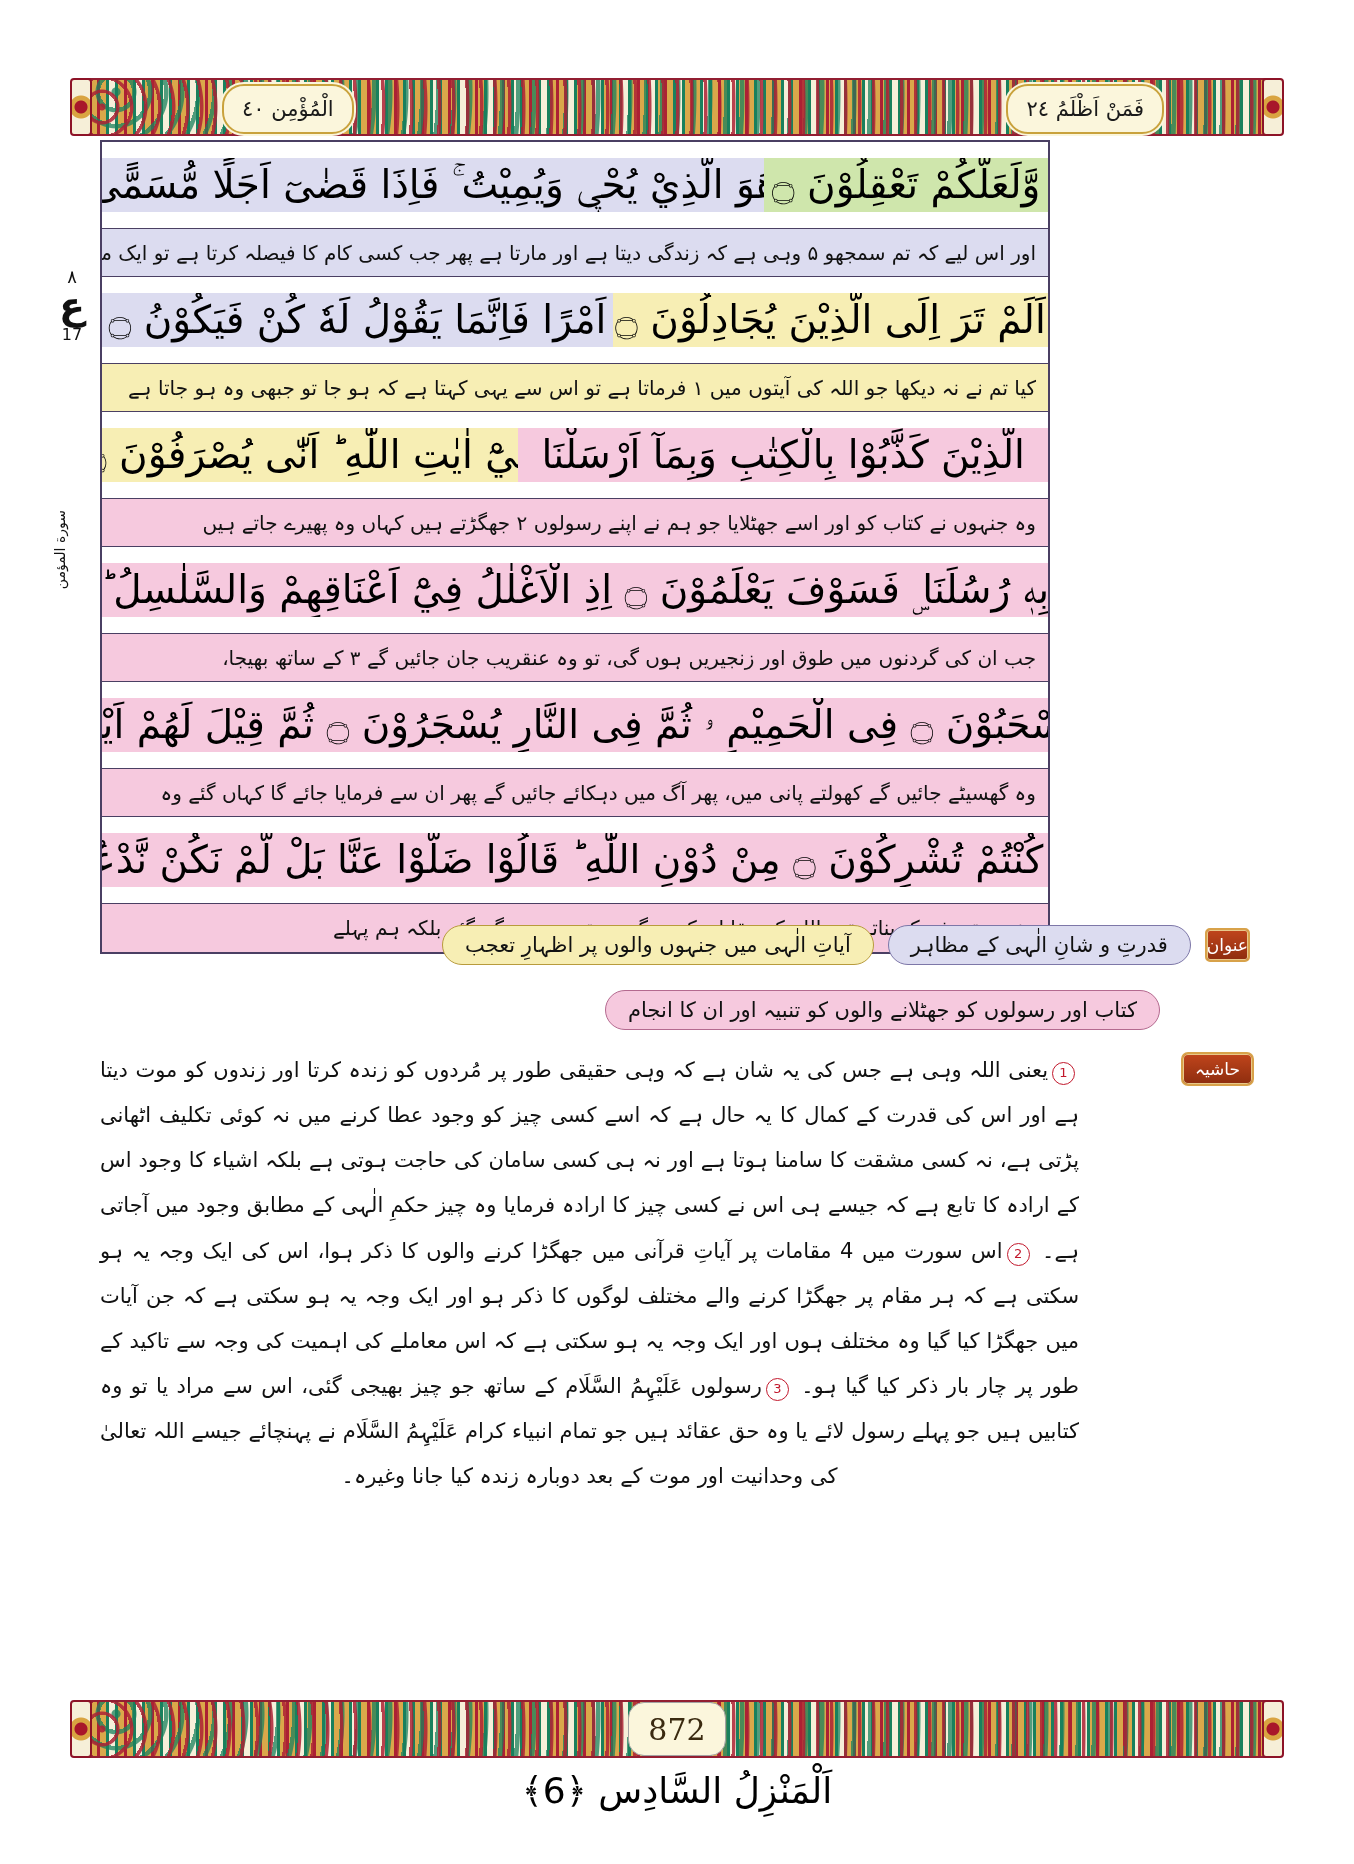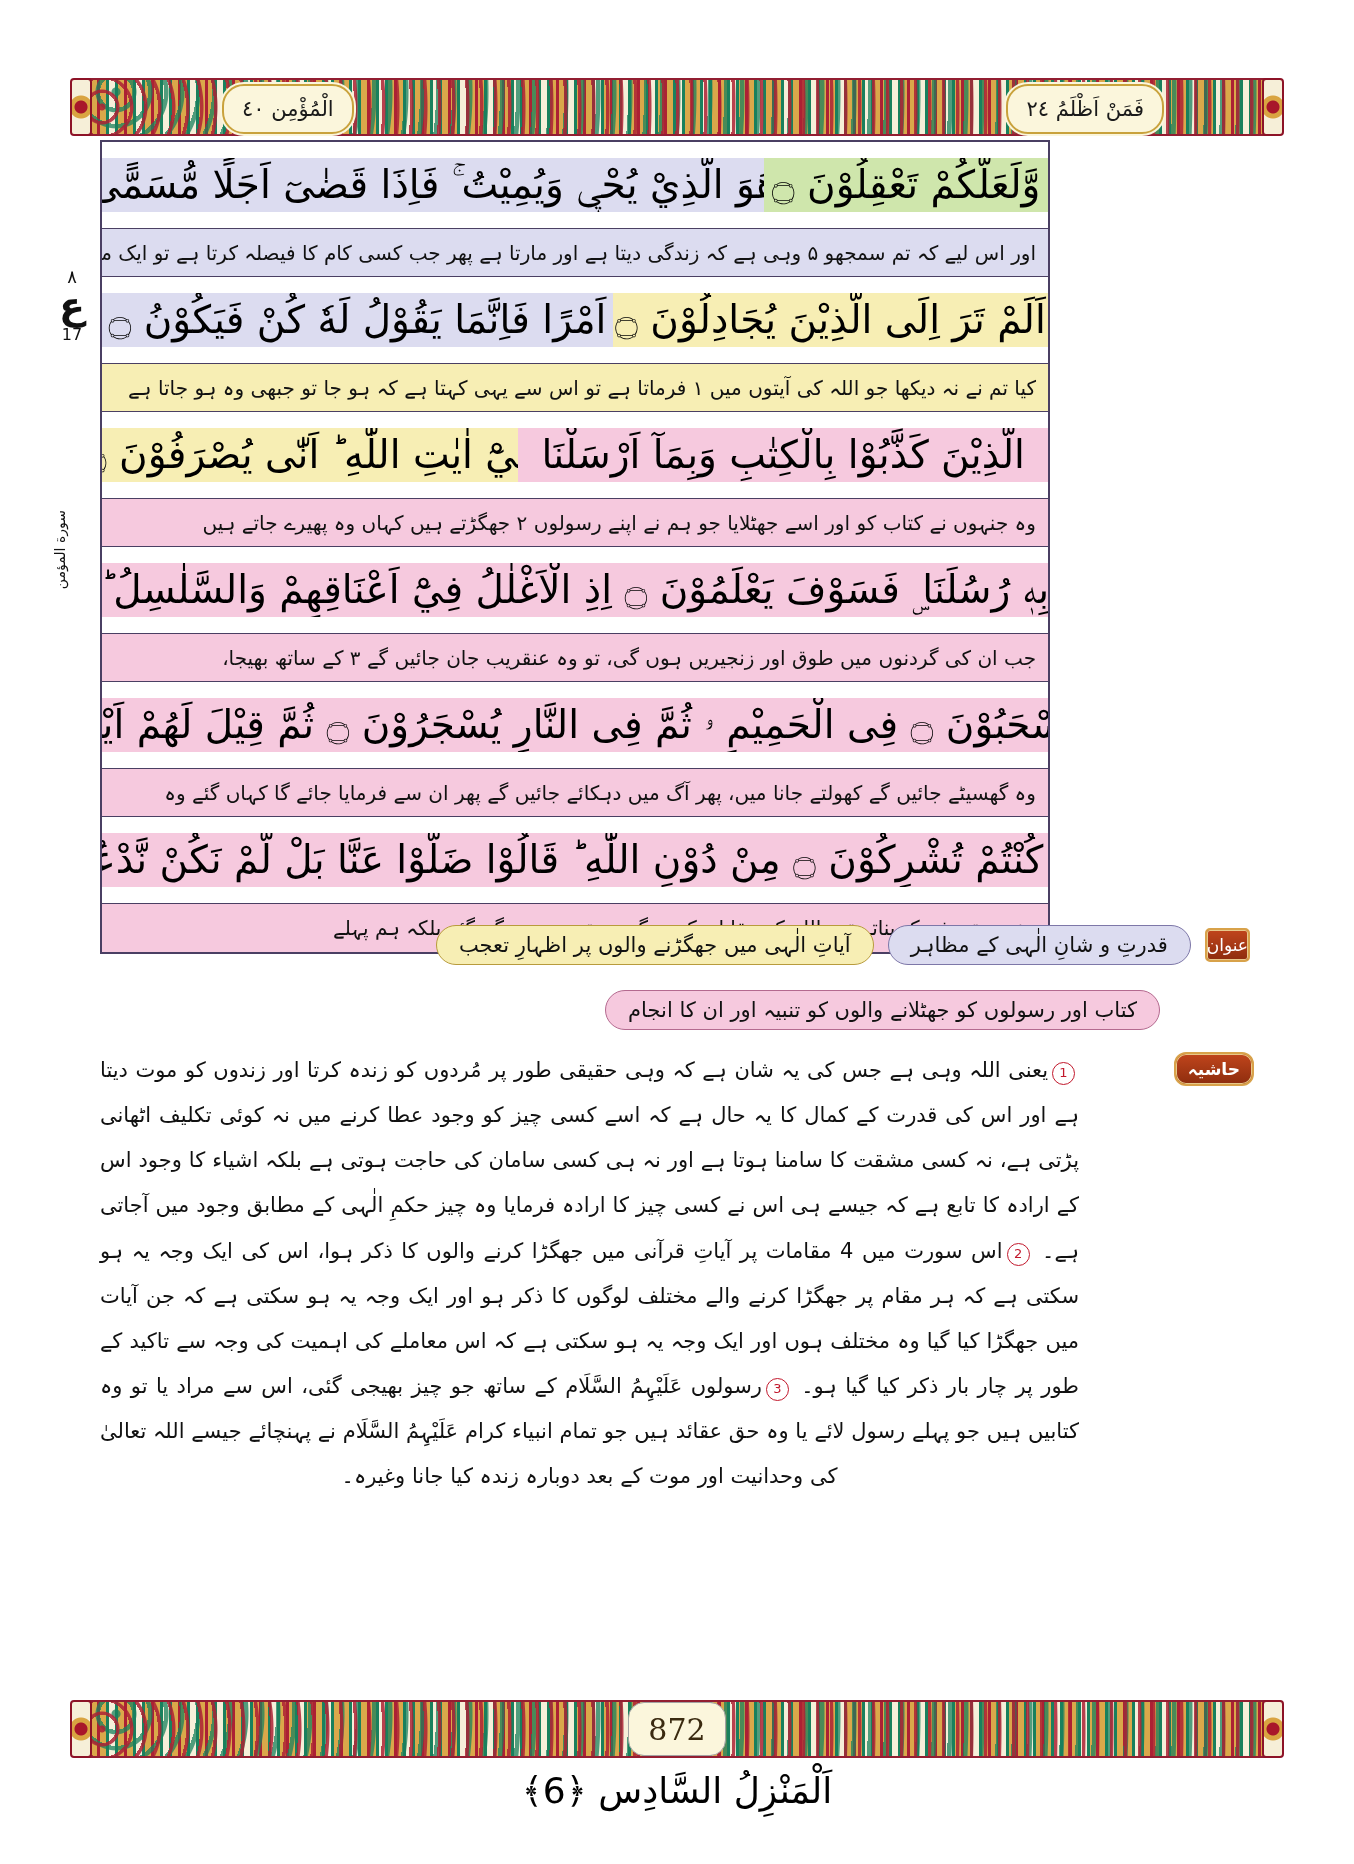--- a/index.html
+++ b/index.html
@@ -135,23 +135,23 @@
   .topics2{
     position:absolute;left:100px;top:990px;width:1150px;
     display:flex;flex-direction:row-reverse;justify-content:flex-start;
     padding-right:90px;box-sizing:border-box;
   }
 
   
   .hashiya-badge{
     position:absolute;right:100px;top:1052px;
     background:linear-gradient(180deg,#c0451c,#8e2d0e);
-    border:2px solid #d8a24a;border-radius:12px;color:#fff;
+    border:2px solid #d8a24a;border-radius:7px;color:#fff;
     font-size:17px;padding:5px 12px;direction:rtl;white-space:nowrap;
-    box-shadow:inset 0 0 0 1px #e8c88a;z-index:4;font-weight:bold;
+    box-shadow:inset 0 0 0 1px #e8c88a;z-index:4;
   }
   .footnotes{
     position:absolute;left:100px;right:100px;top:1048px;
     direction:rtl;text-align:justify;text-align-last:center;
     font-size:21px;line-height:2.15;color:#111;
     padding-right:175px;box-sizing:border-box;
   }
   .footnotes .seg{display:inline;}
   .fn-marker-sm{
     display:inline-block;width:21px;height:21px;border:1.6px solid #c2182c;
@@ -196,31 +196,31 @@
         <div class="arabic-seg bg-yel" style="flex: 0 0 44%;">فِيْٓ اٰيٰتِ اللّٰهِ ؕ اَنّٰى يُصْرَفُوْنَ ۝</div>
       </div>
       <div class="urdu-row bg-pnk">وہ جنہوں نے کتاب کو اور اسے جھٹلایا جو ہم نے اپنے رسولوں ۲ جھگڑتے ہیں کہاں وہ پھیرے جاتے ہیں</div>
       <div class="arabic-row">
         <div class="arabic-seg bg-pnk" style="flex: 0 0 100%;">بِهٖ رُسُلَنَا ۣ فَسَوْفَ يَعْلَمُوْنَ ۝ اِذِ الْاَغْلٰلُ فِيْٓ اَعْنَاقِهِمْ وَالسَّلٰسِلُ ؕ</div>
       </div>
       <div class="urdu-row bg-pnk">جب ان کی گردنوں میں طوق اور زنجیریں ہوں گی، تو وہ عنقریب جان جائیں گے ۳ کے ساتھ بھیجا،</div>
       <div class="arabic-row">
         <div class="arabic-seg bg-pnk" style="flex: 0 0 100%;">يُسْحَبُوْنَ ۝ فِى الْحَمِيْمِ ۥ ثُمَّ فِى النَّارِ يُسْجَرُوْنَ ۝ ثُمَّ قِيْلَ لَهُمْ اَيْنَ</div>
       </div>
-      <div class="urdu-row bg-pnk">وہ گھسیٹے جائیں گے کھولتے جانا میں، پھر آگ میں دہکائے جائیں گے پھر ان سے فرمایا جائے گا کہاں گئے وہ</div>
+      <div class="urdu-row bg-pnk">وہ گھسیٹے جائیں گے کھولتے پانی میں، پھر آگ میں دہکائے جائیں گے پھر ان سے فرمایا جائے گا کہاں گئے وہ</div>
       <div class="arabic-row">
         <div class="arabic-seg bg-pnk" style="flex: 0 0 100%;">مَا كُنْتُمْ تُشْرِكُوْنَ ۝ مِنْ دُوْنِ اللّٰهِ ؕ قَالُوْا ضَلُّوْا عَنَّا بَلْ لَّمْ نَكُنْ نَّدْعُوْا</div>
       </div>
       <div class="urdu-row bg-pnk">جنہیں تم شریک بناتے تھے اللہ کے مقابل، کہیں گے وہ تو ہم سے گم گئے بلکہ ہم پہلے</div>
     </div>
 
   <div class="topics">
     <div class="unwan-badge">عنوان</div>
     <div class="pill pill-lav">قدرتِ و شانِ الٰہی کے مظاہر</div>
-    <div class="pill pill-yel">آیاتِ الٰہی میں جھگڑنے والوں پر اظہارِ تعجب</div>
+    <div class="pill pill-yel">آیاتِ الٰہی میں جنہوں والوں پر اظہارِ تعجب</div>
   </div>
   <div class="topics2">
     <div class="pill pill-pnk">کتاب اور رسولوں کو جھٹلانے والوں کو تنبیہ اور ان کا انجام</div>
   </div>
 
   <div class="hashiya-badge">حاشیہ</div>
   <div class="footnotes" id="footnotes"><span class="fn-marker-sm">1</span><span class="seg">یعنی اللہ وہی ہے جس کی یہ شان ہے کہ وہی حقیقی طور پر مُردوں کو زندہ کرتا اور زندوں کو موت دیتا ہے اور اس کی قدرت کے کمال کا یہ حال ہے کہ اسے کسی چیز کو وجود عطا کرنے میں نہ کوئی تکلیف اٹھانی پڑتی ہے، نہ کسی مشقت کا سامنا ہوتا ہے اور نہ ہی کسی سامان کی حاجت ہوتی ہے بلکہ اشیاء کا وجود اس کے ارادہ کا تابع ہے کہ جیسے ہی اس نے کسی چیز کا ارادہ فرمایا وہ چیز حکمِ الٰہی کے مطابق وجود میں آجاتی ہے۔ </span><span class="fn-marker-sm">2</span><span class="seg">اس سورت میں 4 مقامات پر آیاتِ قرآنی میں جھگڑا کرنے والوں کا ذکر ہوا، اس کی ایک وجہ یہ ہو سکتی ہے کہ ہر مقام پر جھگڑا کرنے والے مختلف لوگوں کا ذکر ہو اور ایک وجہ یہ ہو سکتی ہے کہ جن آیات میں جھگڑا کیا گیا وہ مختلف ہوں اور ایک وجہ یہ ہو سکتی ہے کہ اس معاملے کی اہمیت کی وجہ سے تاکید کے طور پر چار بار ذکر کیا گیا ہو۔ </span><span class="fn-marker-sm">3</span><span class="seg">رسولوں عَلَیْہِمُ السَّلَام کے ساتھ جو چیز بھیجی گئی، اس سے مراد یا تو وہ کتابیں ہیں جو پہلے رسول لائے یا وہ حق عقائد ہیں جو تمام انبیاء کرام عَلَیْہِمُ السَّلَام نے پہنچائے جیسے اللہ تعالیٰ کی وحدانیت اور موت کے بعد دوبارہ زندہ کیا جانا وغیرہ۔ </span></div>
 
   <div class="ornament-bar orn-bot">
     <div class="orn-overlay"></div>

